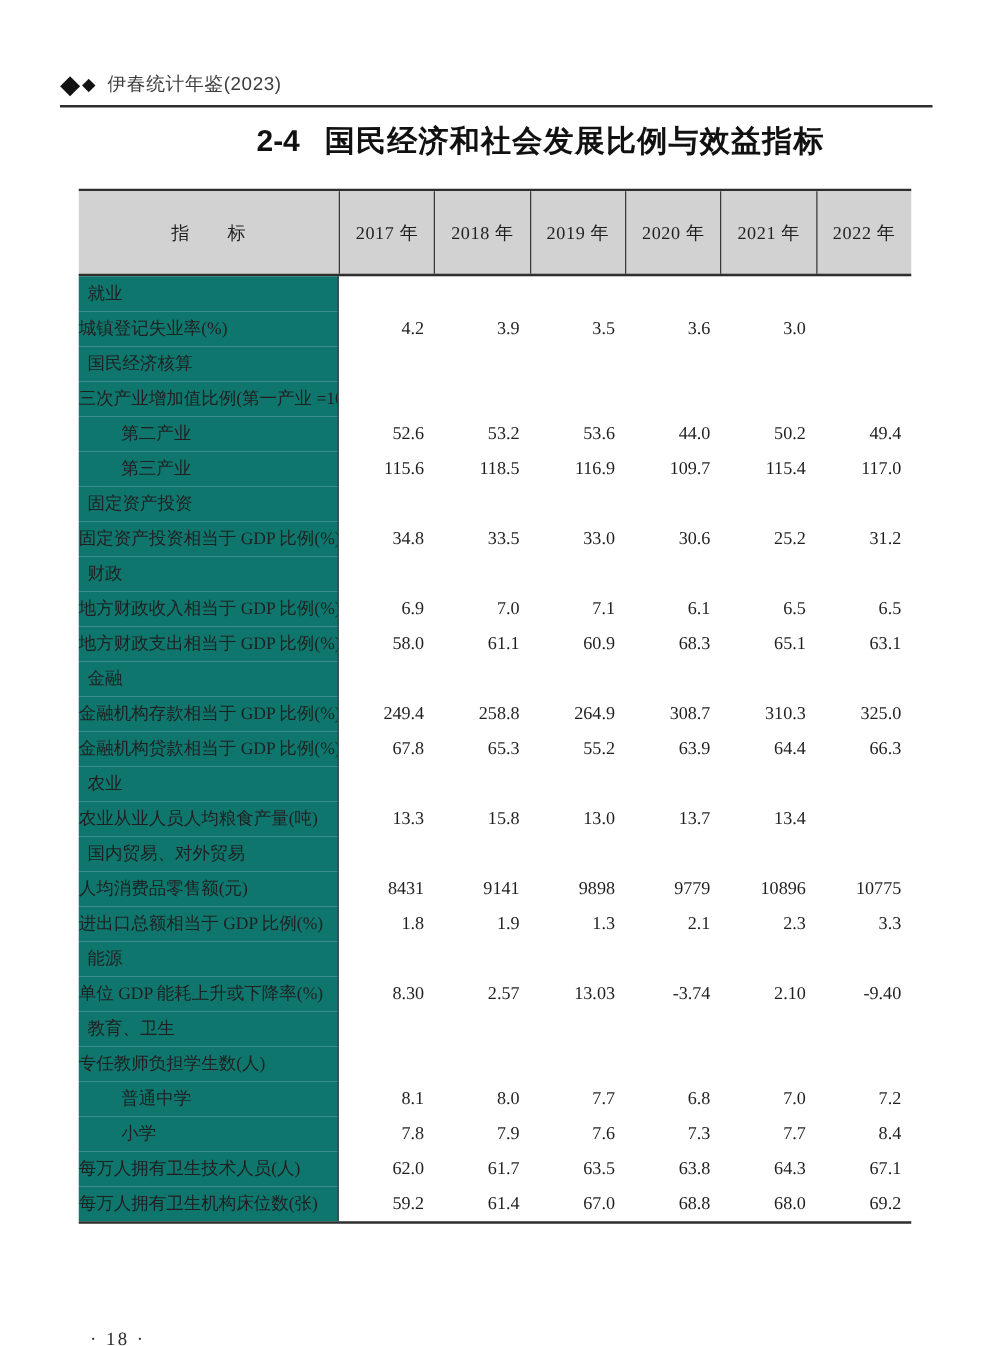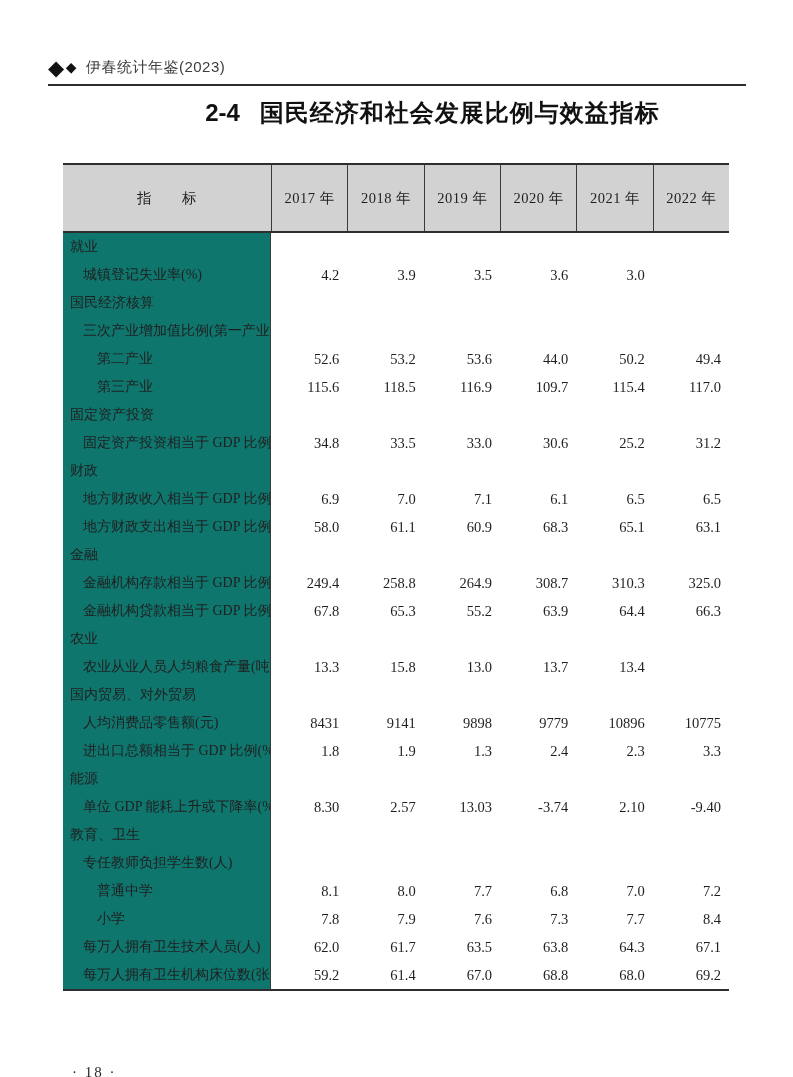--- a/index.html
+++ b/index.html
@@ -20,41 +20,41 @@
   .banner-rule { position:absolute; left:48px; top:84px; width:698px; height:2px; background:#2d2d2d; }
   
   .title {
     position:absolute; top:97px; left:0; width:100%; margin:0;
     text-align:center; font-family:"Liberation Sans","DejaVu Sans",sans-serif;
     font-weight:bold; font-size:24px; color:#111; letter-spacing:1px;padding-left:36px;
   }
   .title-num { margin-right:20px; letter-spacing:0; }
   
   .itable {
-    position:absolute; left:63px; top:163px; width:666px;
+    position:absolute; left:63px; top:151px; width:666px;
     border-top:2px solid #2e2e2e; border-bottom:2px solid #2e2e2e;
     box-sizing:content-box;
   }
   .thead {
     display:grid; grid-template-columns:208px repeat(6,1fr);
     height:66px; background:#d2d2d2; border-bottom:2px solid #2e2e2e;
   }
   .hcell {
     display:flex; align-items:center; justify-content:center;
     font-size:14.5px; color:#1f1f1f; letter-spacing:0.5px;
   }
   .hcell + .hcell { border-left:1px solid #3a3a3a; }
   .row { display:grid; grid-template-columns:208px repeat(6,1fr); height:28px; }
   .lcell {
     background:#0f766e; border-right:1px solid #3a3a3a;
     display:flex; align-items:center; font-size:14px; color:#1f1f1f;
     box-sizing:border-box; white-space:nowrap; overflow:hidden;
   }
   .indent-0 { padding-left:7px; }
-  .indent-1 { padding-left:20px; }
+  .indent-1 { }
   .indent-2 { padding-left:34px; }
   .vcell {
     display:flex; align-items:center; justify-content:flex-end;
     padding-right:8px; font-size:14.5px; color:#1f1f1f;
     font-family:"Liberation Serif","DejaVu Serif",serif;
   }
   
   .page-num {
     position:absolute; left:72px; top:1064px;
     font-size:15px; color:#2a2a2a; letter-spacing:2px;
@@ -247,21 +247,21 @@
           <div class="vcell">9898</div>
           <div class="vcell">9779</div>
           <div class="vcell">10896</div>
           <div class="vcell">10775</div>
         </div>
         <div class="row">
           <div class="lcell indent-1">进出口总额相当于 GDP 比例(%)</div>
           <div class="vcell">1.8</div>
           <div class="vcell">1.9</div>
           <div class="vcell">1.3</div>
-          <div class="vcell">2.4</div>
+          <div class="vcell">2.1</div>
           <div class="vcell">2.3</div>
           <div class="vcell">3.3</div>
         </div>
         <div class="row">
           <div class="lcell indent-0">能源</div>
           <div class="vcell"></div>
           <div class="vcell"></div>
           <div class="vcell"></div>
           <div class="vcell"></div>
           <div class="vcell"></div>

